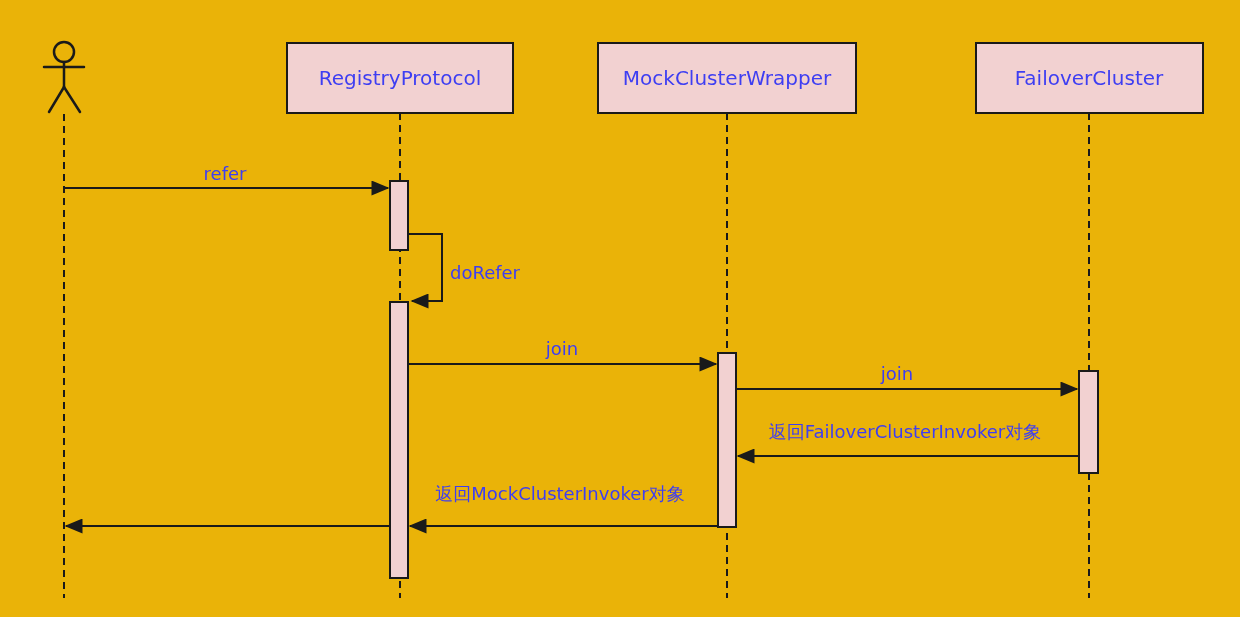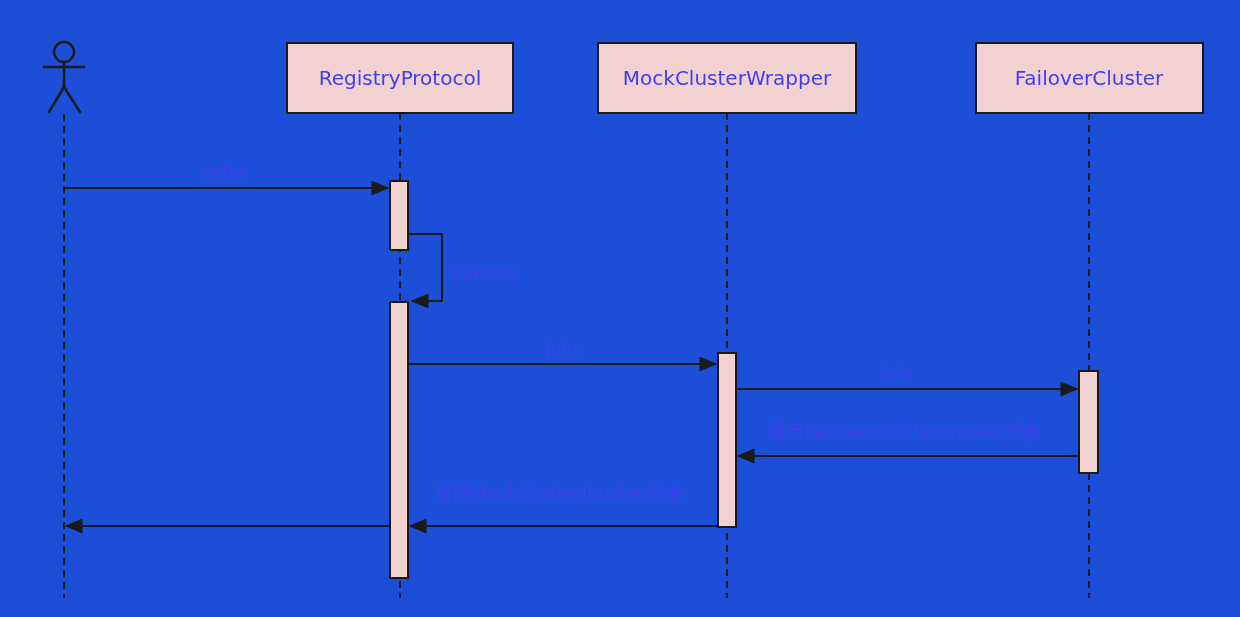--- a/index.html
+++ b/index.html
@@ -8,21 +8,21 @@
     background: #ffffff;
     width: 1240px;
     height: 617px;
     overflow: hidden;
     font-family: "DejaVu Sans", "Liberation Sans", sans-serif;
   }
   .stage {
     position: relative;
     width: 1240px;
     height: 617px;
-    background: #1d4ed8;
+    background: #eab308;
   }
   svg { display: block; }
   .lifeline {
     stroke-width: 2;
     stroke-dasharray: 7 5;
     fill: none;
   }
   .figure-line {
     stroke-width: 2.5;
     fill: none;

